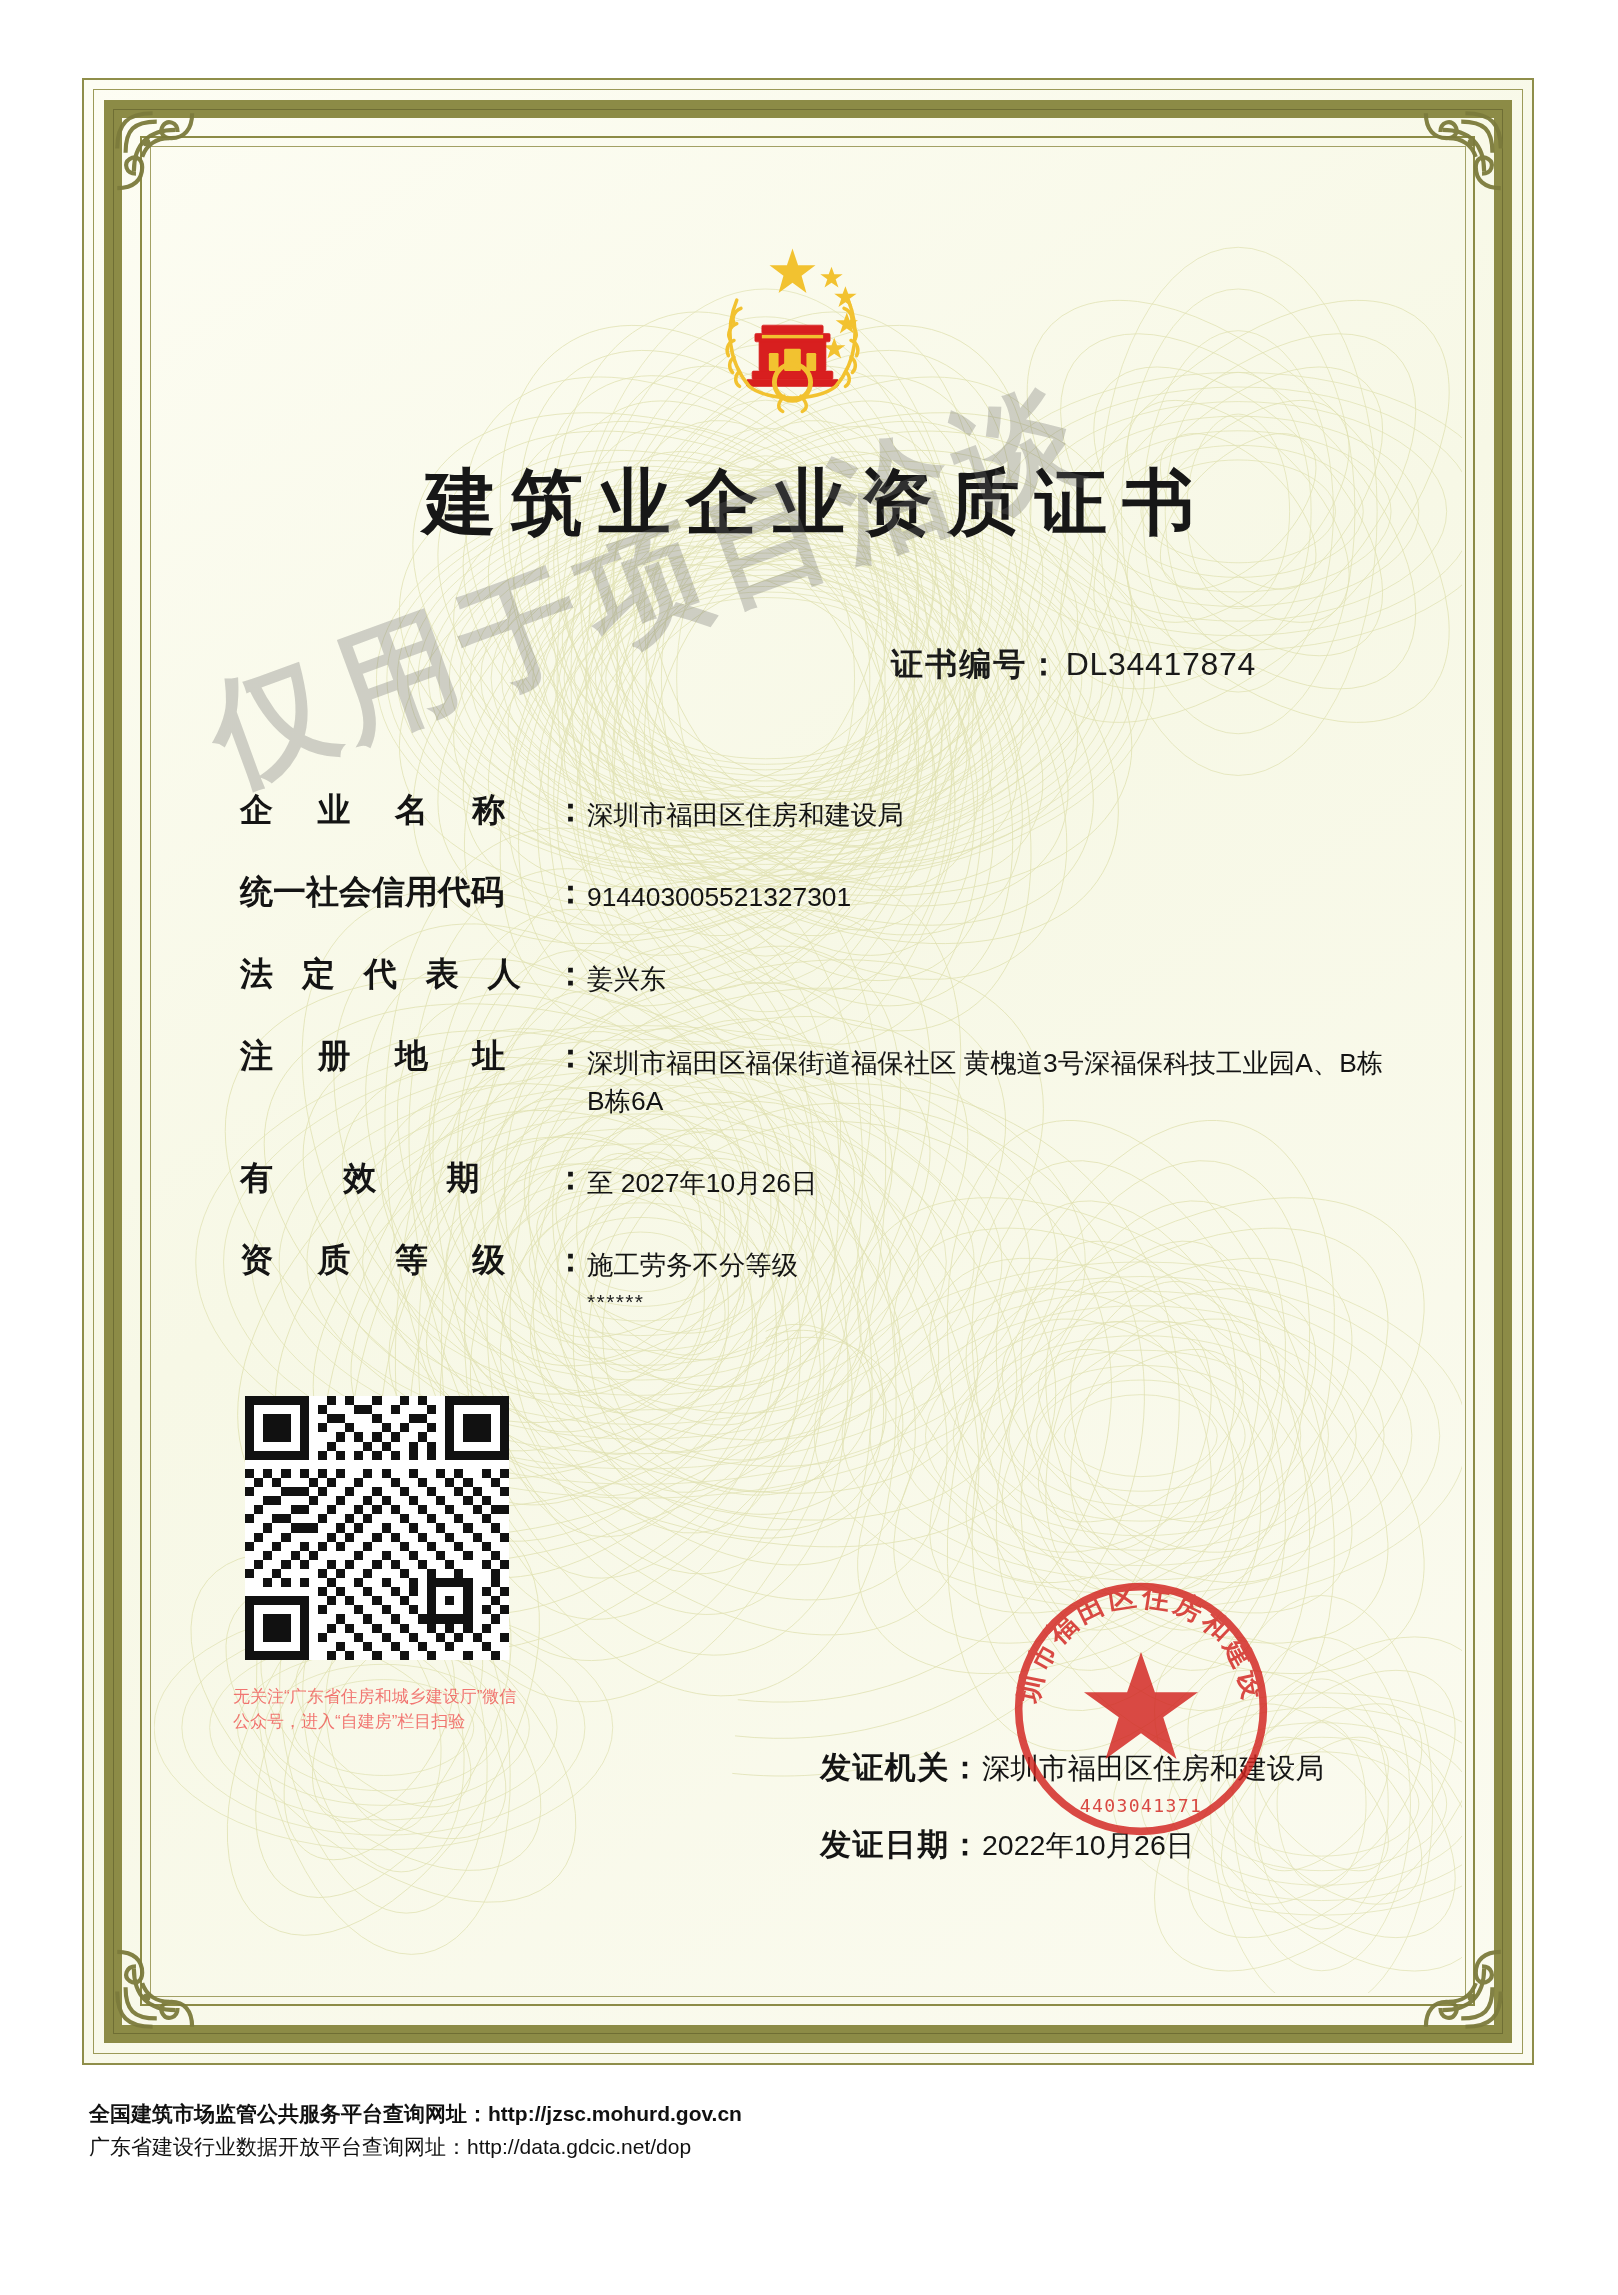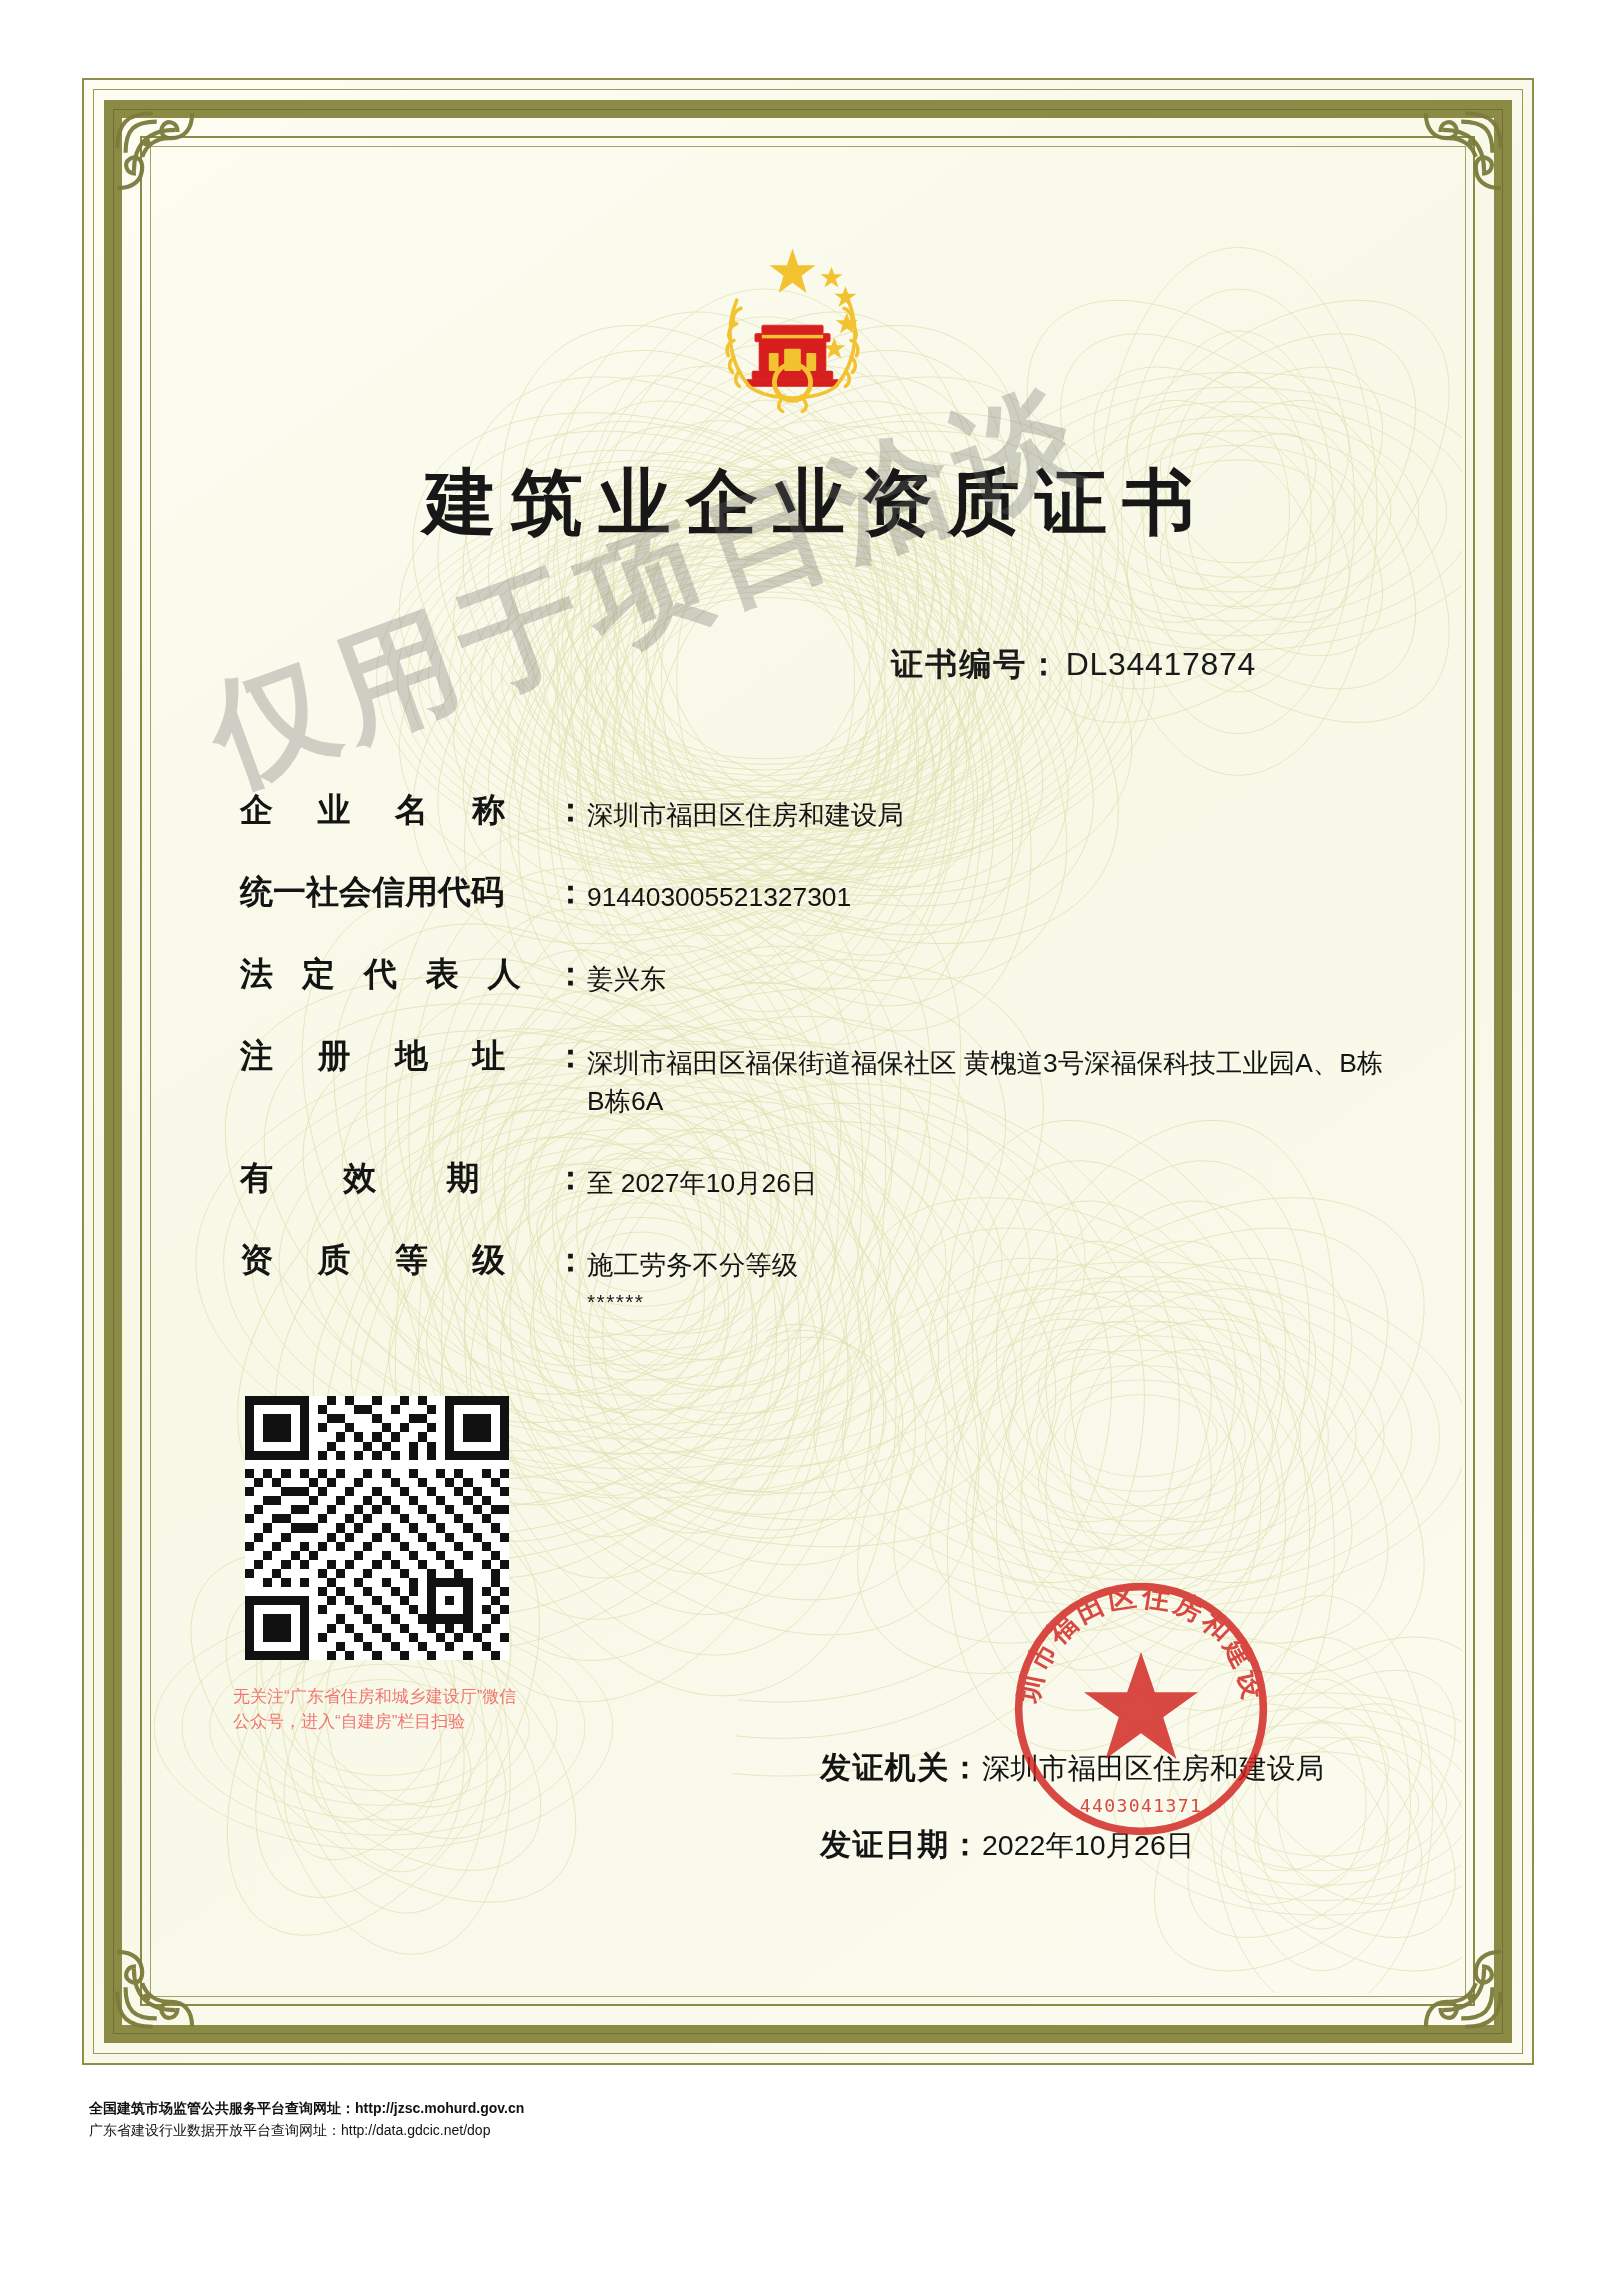--- a/index.html
+++ b/index.html
@@ -236,21 +236,21 @@
     white-space: nowrap;
     pointer-events: none;
     font-family: "DejaVu Sans", "Liberation Sans", sans-serif;
   }
 
   
   .footer {
     position: absolute;
     left: 89px; top: 2098px;
     width: 1390px;
-    font-size: 14px;
+    font-size: 21px;
     line-height: 1.55;
     color: #111;
   }
   .footer .line1 { font-weight: 700; }
   .footer .line2 { font-weight: 400; }
 </style>
 </head>
 <body>
 
 <div class="page">

